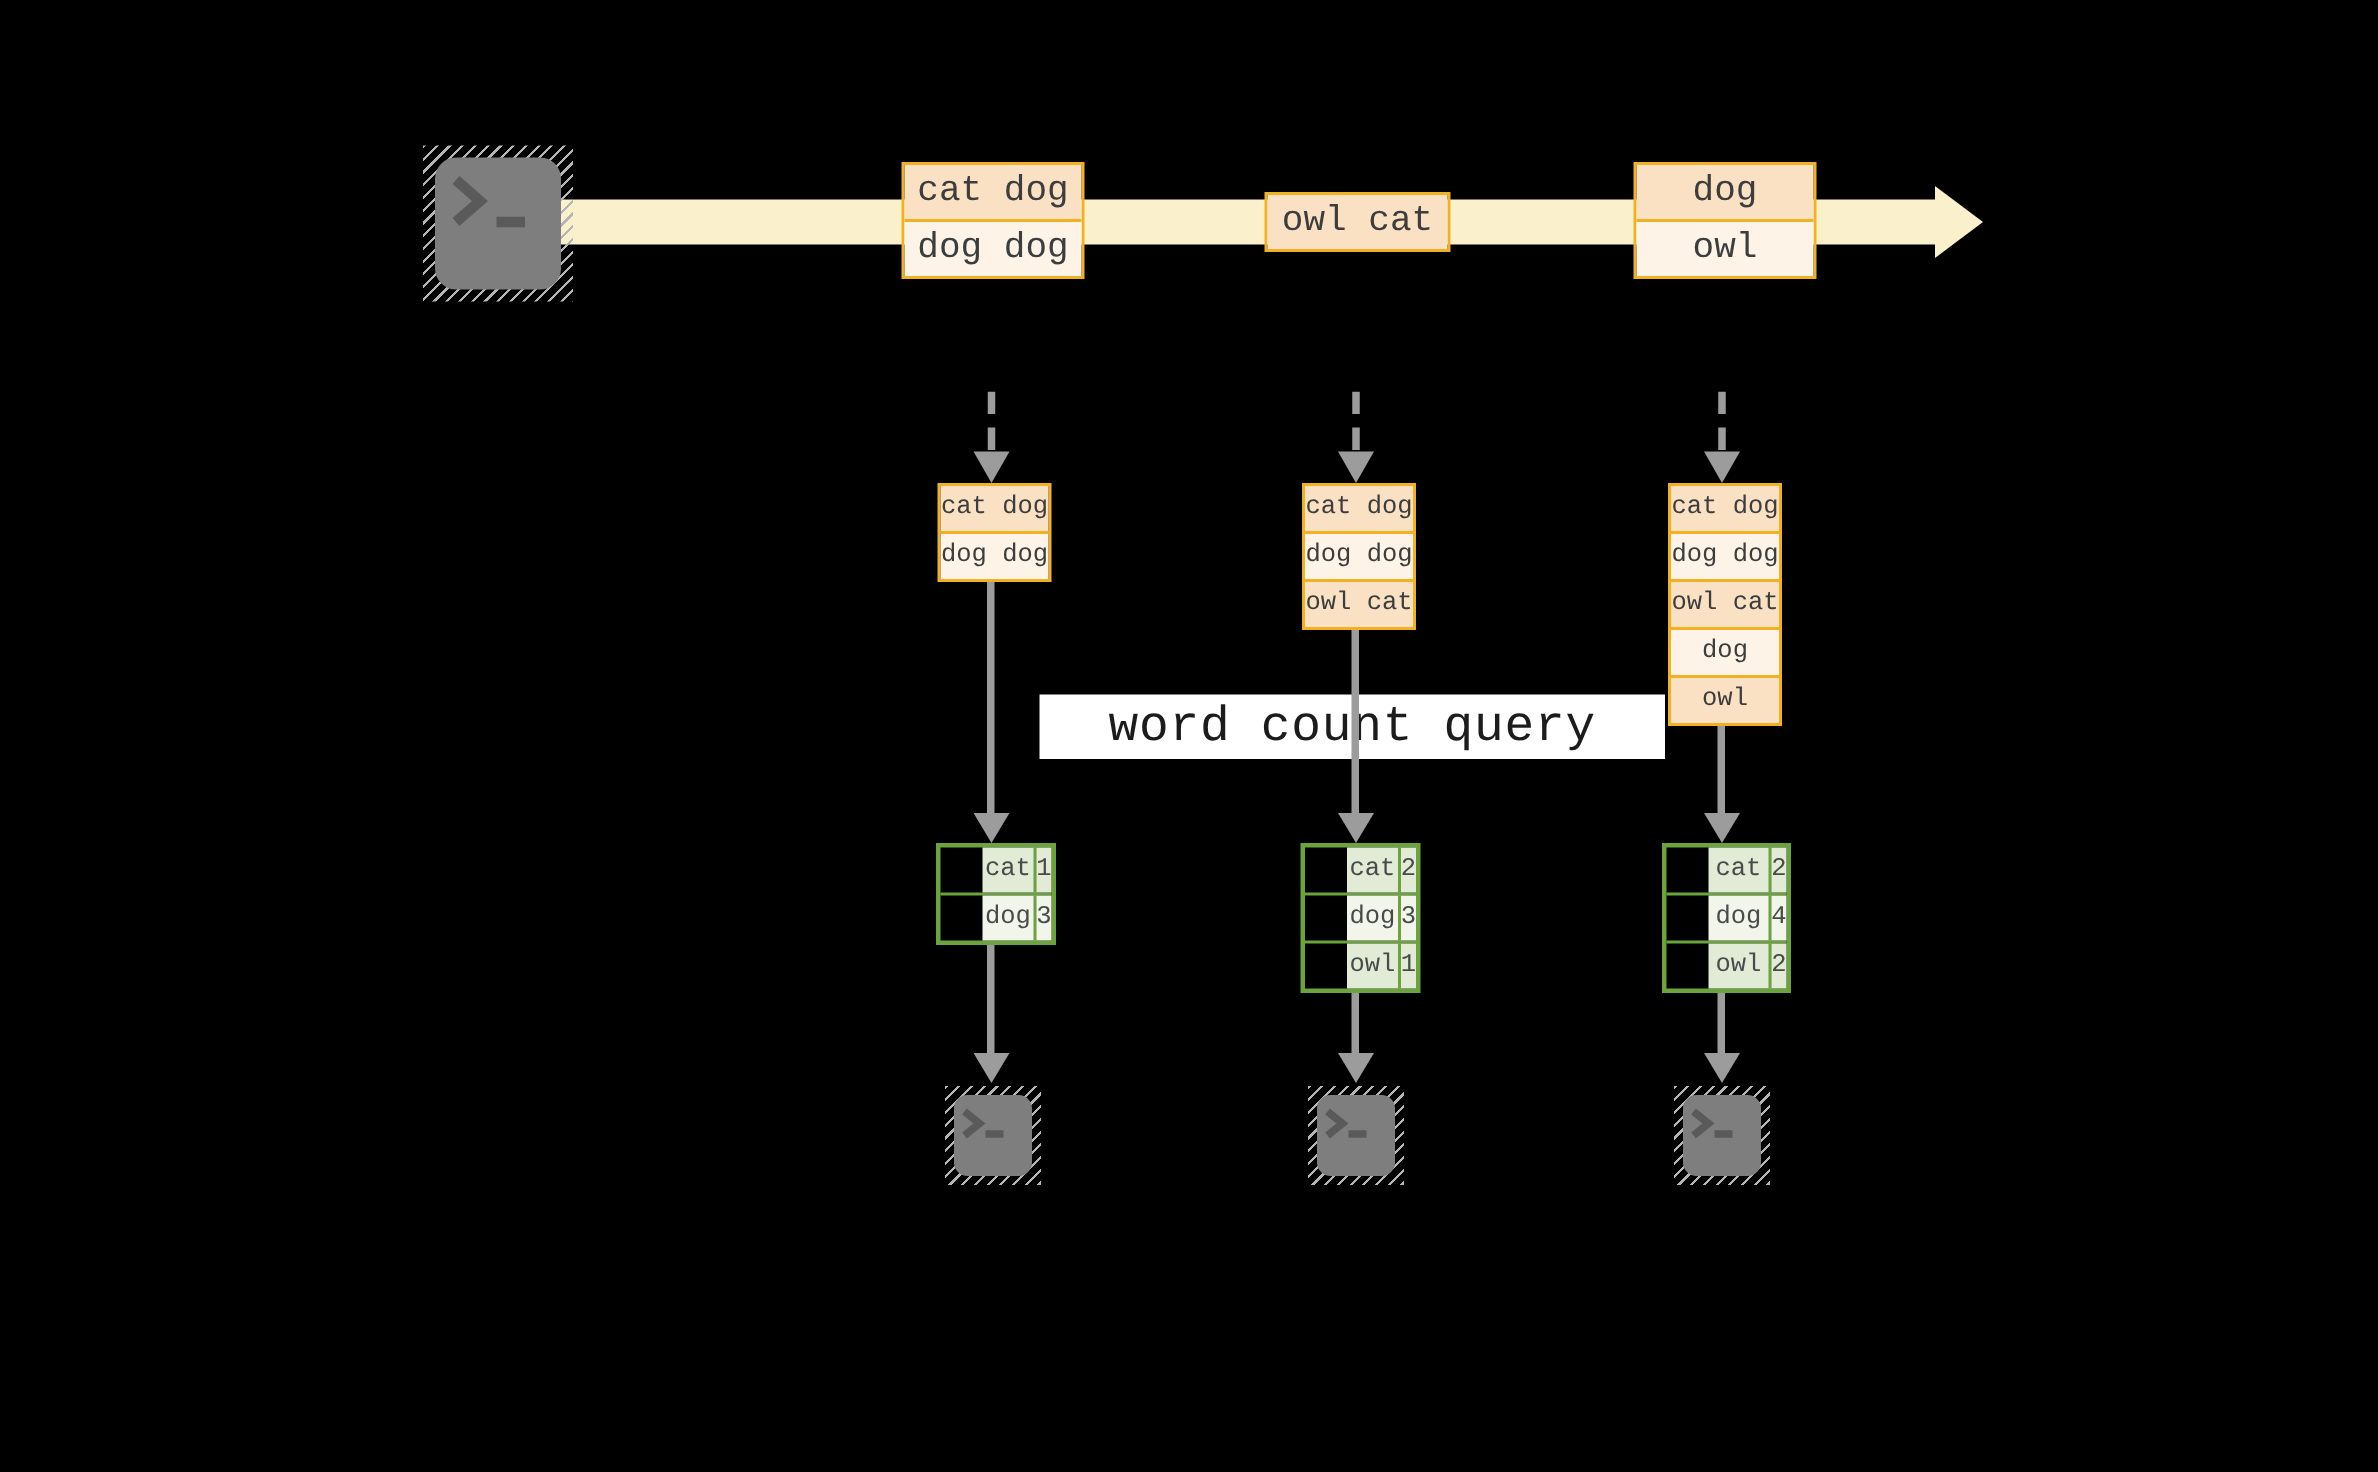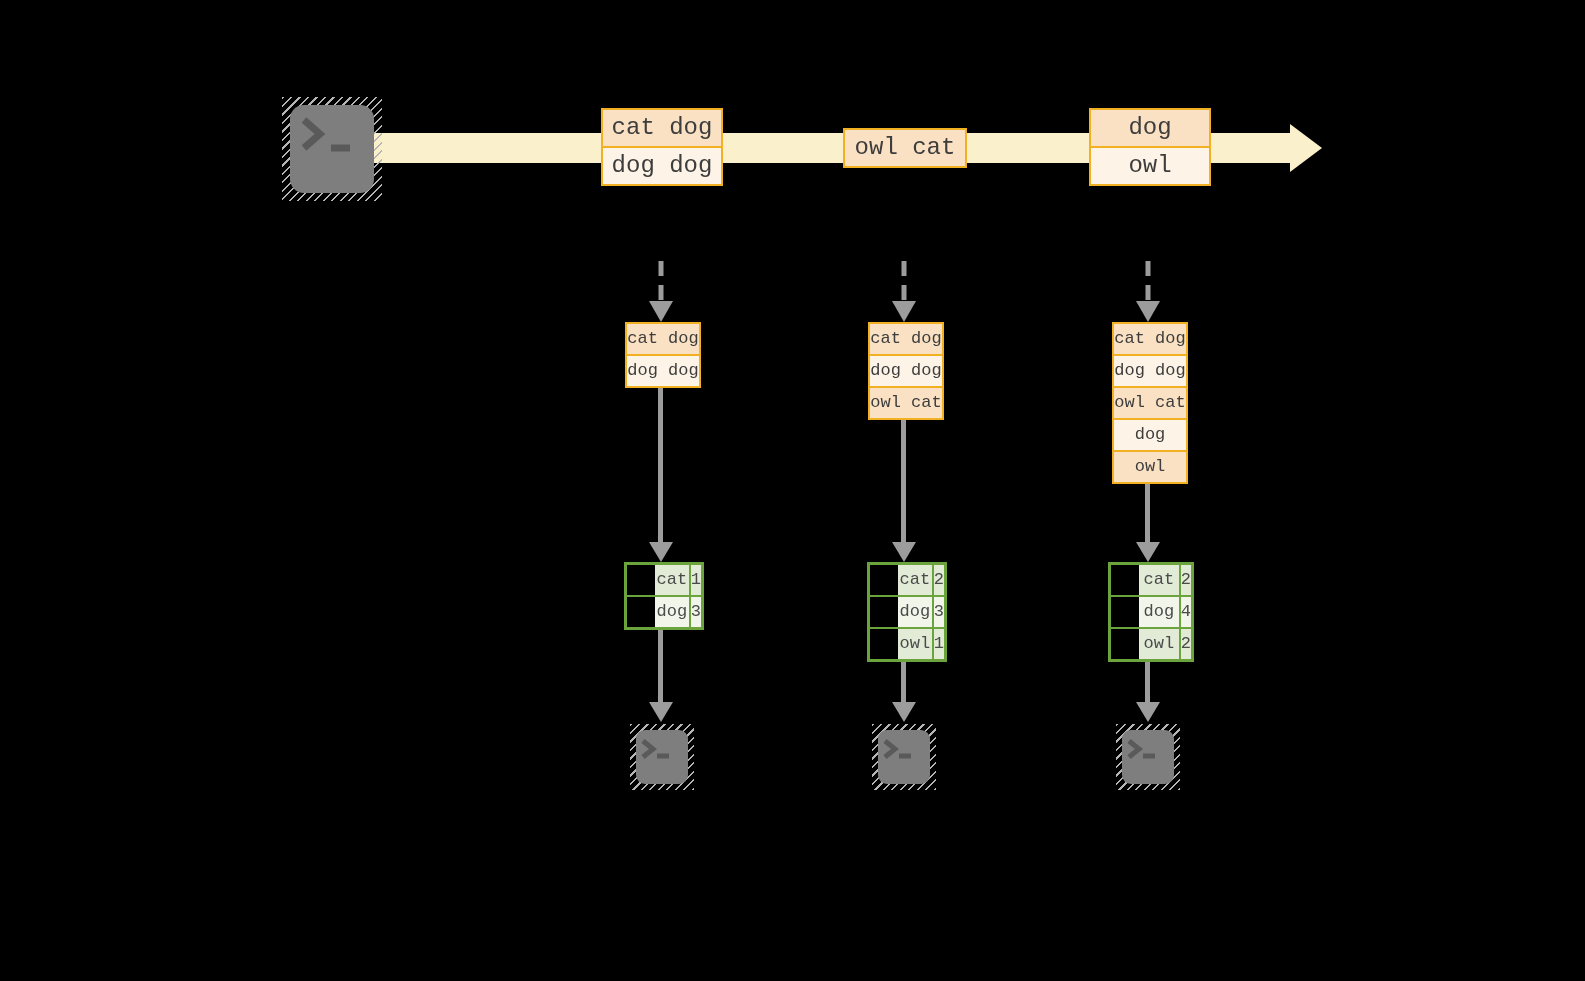--- a/index.html
+++ b/index.html
@@ -106,20 +106,23 @@
     <div class="srow peach">owl cat</div>
   </div>
   <div class="stack" style="left:1112px;top:322px;width:72px;">
     <div class="srow peach">cat dog</div>
     <div class="srow cream">dog dog</div>
     <div class="srow peach">owl cat</div>
     <div class="srow cream">dog</div>
     <div class="srow peach">owl</div>
   </div>
 
+  <div class="querybox" style="left:693px;top:463px;width:417px;height:43px;">
+    <span>word count query</span>
+  </div>
 
   <div class="vline" style="left:658px;top:388px;height:154px;"></div>
   <div class="vhead" style="left:649px;top:542px;"></div>
   <div class="vline" style="left:901px;top:420px;height:122px;"></div>
   <div class="vhead" style="left:892px;top:542px;"></div>
   <div class="vline" style="left:1145px;top:484px;height:58px;"></div>
   <div class="vhead" style="left:1136px;top:542px;"></div>
 
   <div class="ctable" style="left:624px;top:562px;width:74px;">
     <div class="crow r-odd">

